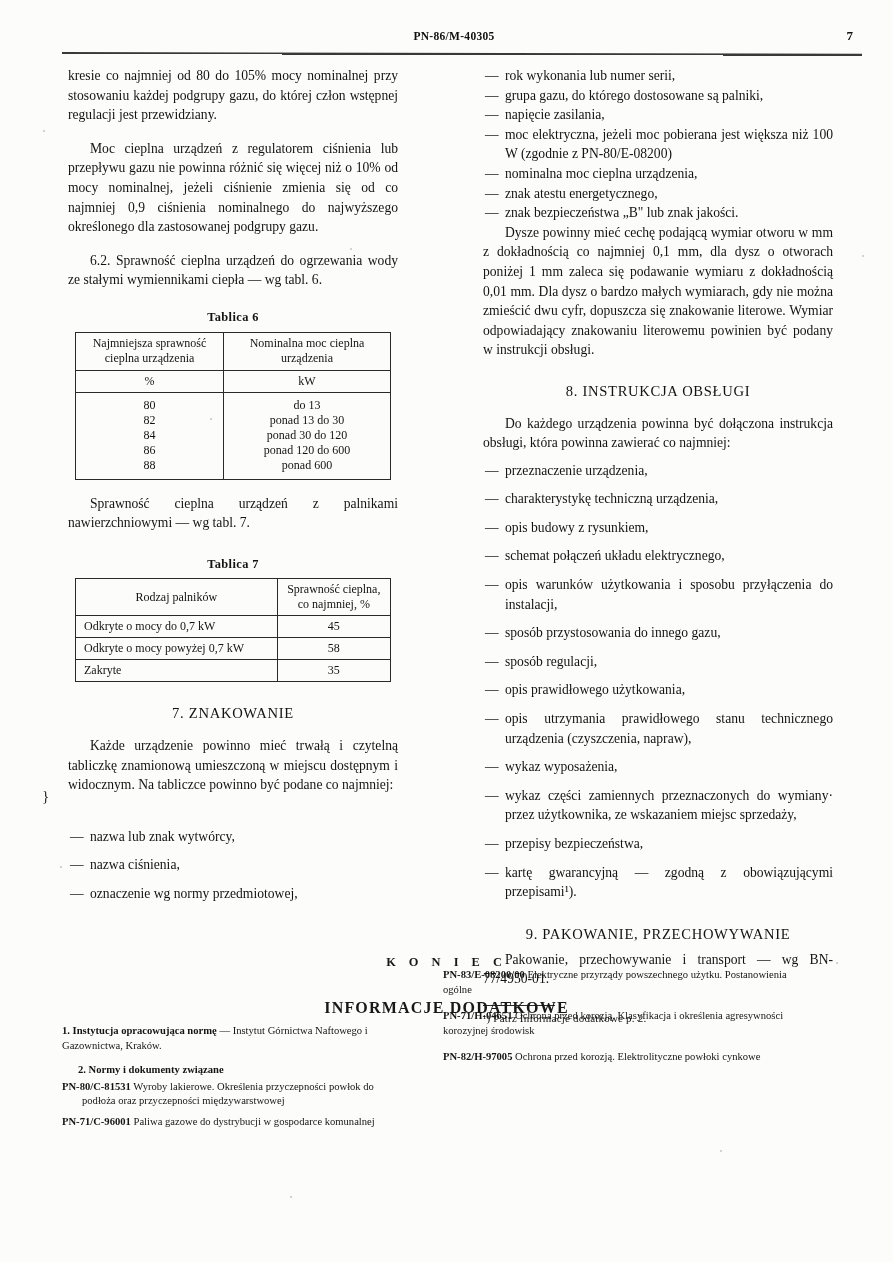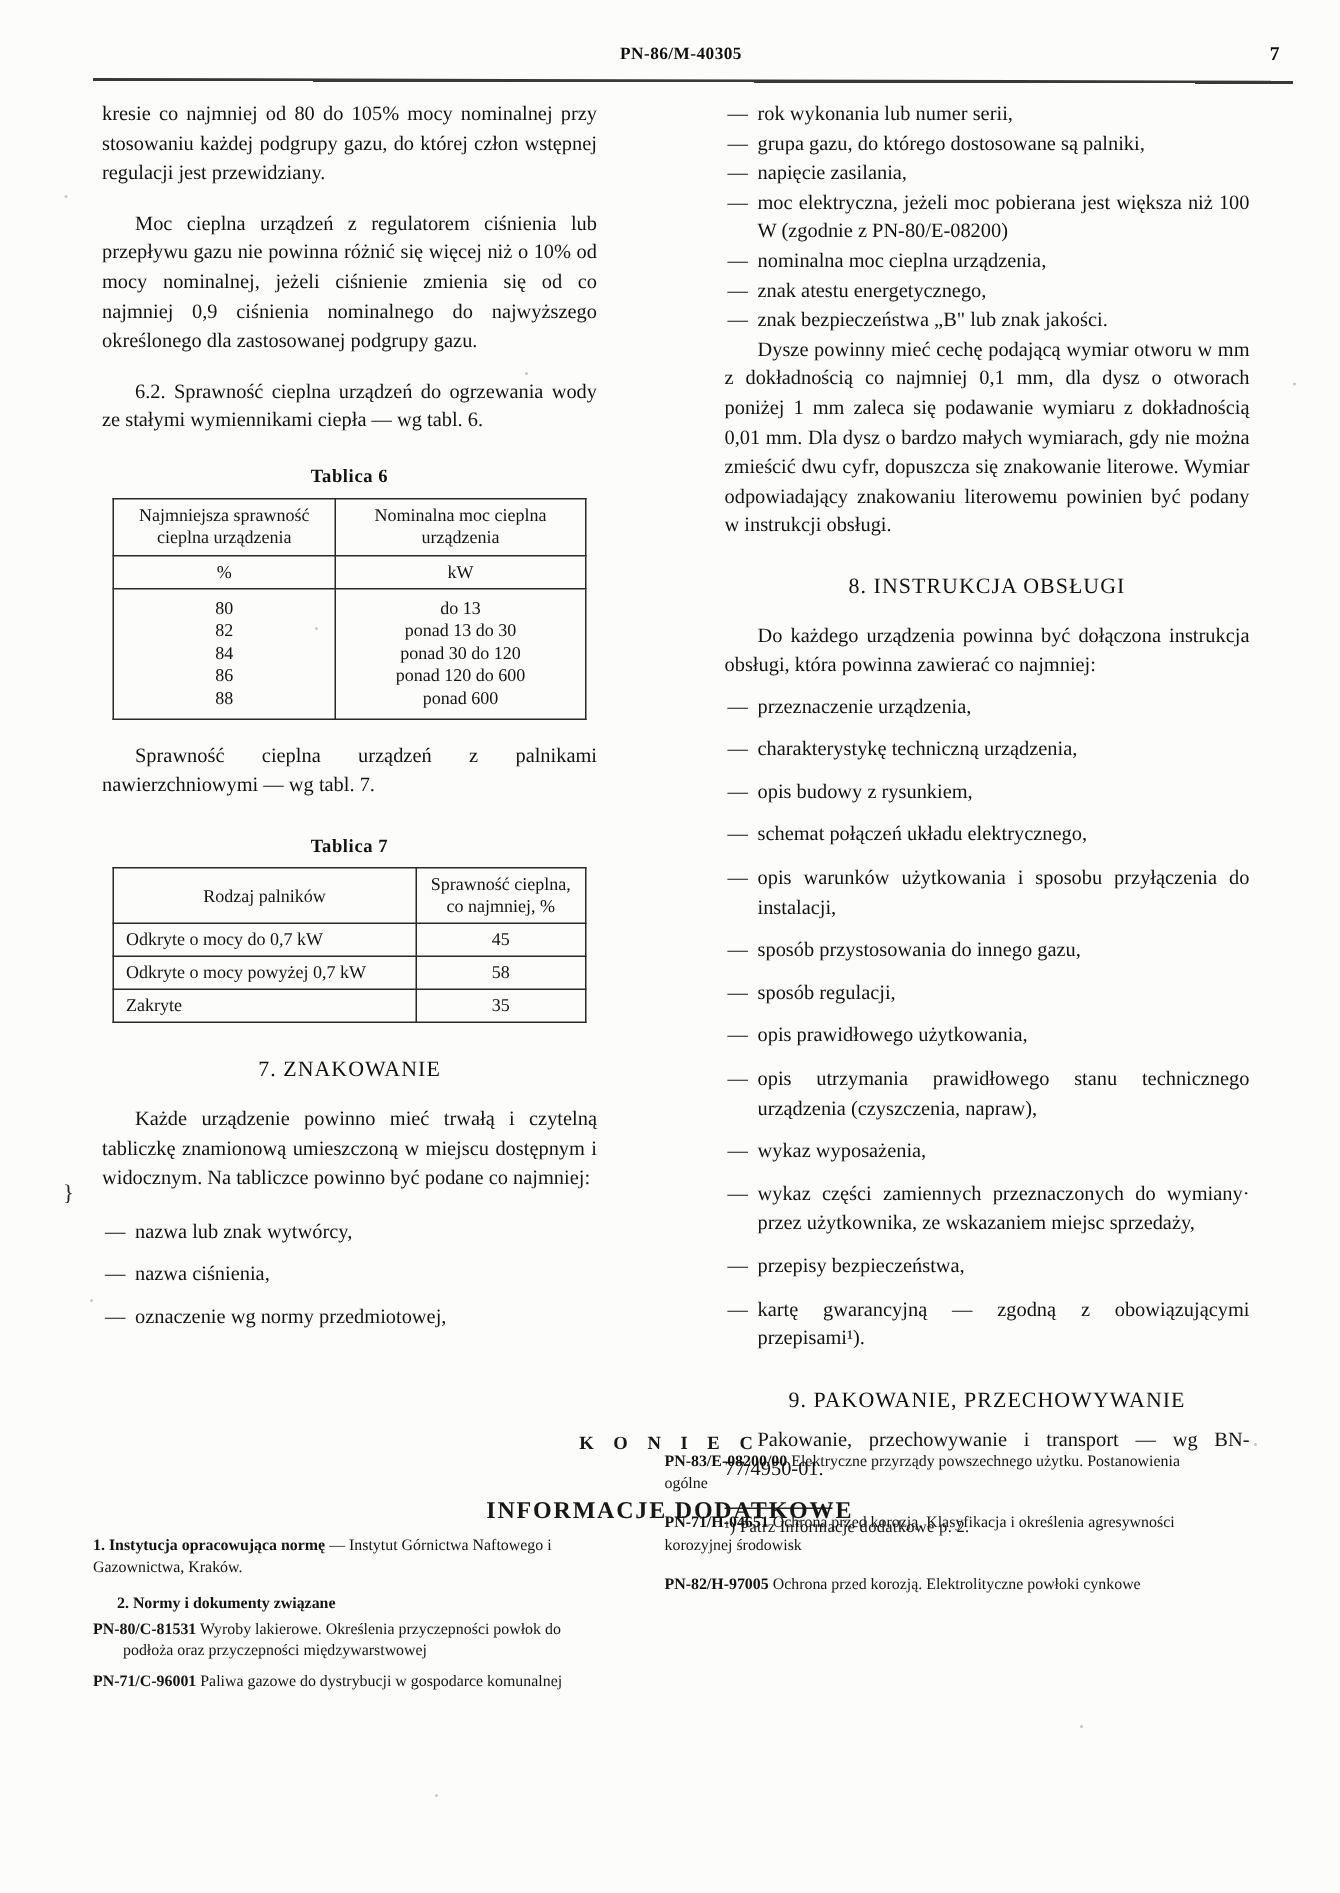--- a/index.html
+++ b/index.html
@@ -289,21 +289,21 @@
           <td class="c">35</td>
         </tr>
       </tbody>
         </table>
     </div>
 
     <div class="sec-head">7. ZNAKOWANIE</div>
 
     <p class="para">Każde urządzenie powinno mieć trwałą i czytelną tabliczkę znamionową umieszczoną w miejscu dostępnym i widocznym. Na tabliczce powinno być podane co najmniej:</p>
 
-    <ul class="dashlist spaced" style="margin-top:16px">
+    <ul class="dashlist spaced" style="margin-top:32px">
       <li>nazwa lub znak wytwórcy,</li>
       <li>nazwa ciśnienia,</li>
       <li>oznaczenie wg normy przedmiotowej,</li>
     </ul>
   </div>
 
   <div class="margin-mark">}</div>
 
   <div class="col right">
 

